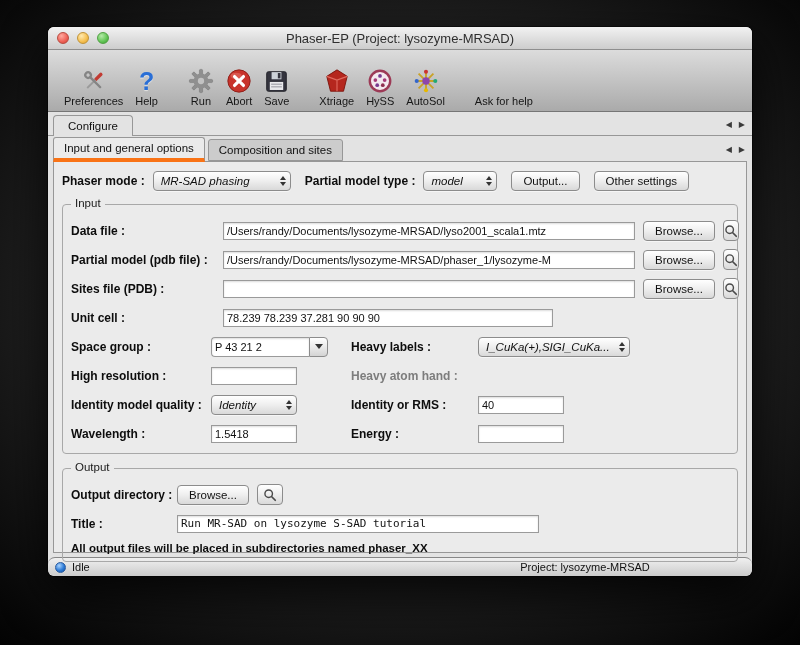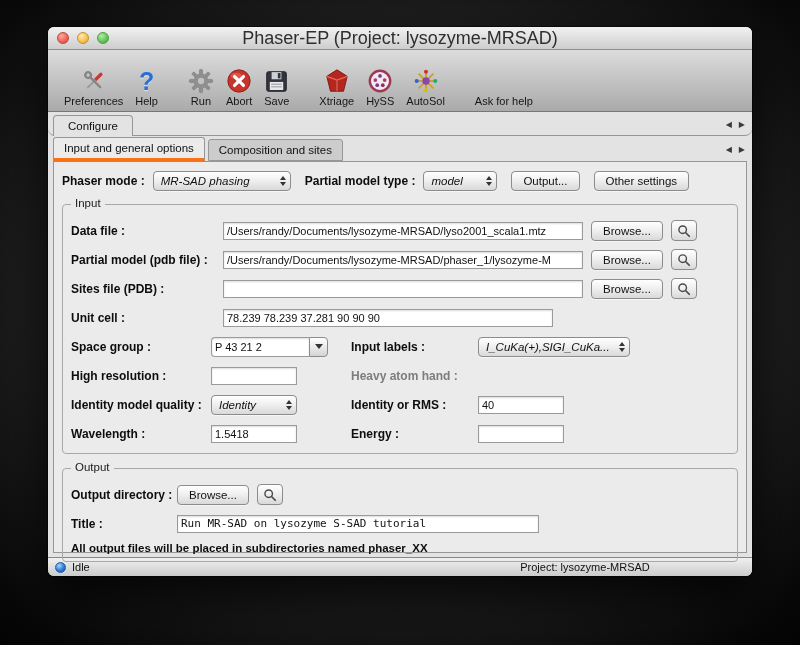--- a/index.html
+++ b/index.html
@@ -9,32 +9,32 @@
     background:#e3e3e3;overflow:hidden;display:flex;flex-direction:column;
     box-shadow:0 18px 45px rgba(0,0,0,.8),0 0 0 1px rgba(0,0,0,.45);}
   
   .titlebar{height:22px;background:linear-gradient(#f2f2f2,#cdcdcd);border-bottom:1px solid #8e8e8e;
     position:relative;display:flex;align-items:center;justify-content:center;flex:0 0 auto;}
   .traffic{position:absolute;left:9px;top:5px;display:flex;gap:8px;}
   .light{width:12px;height:12px;border-radius:50%;box-sizing:border-box;}
   .light.red{background:radial-gradient(circle at 35% 30%,#ffa99f,#ee6156 60%,#ce4237);border:1px solid #b84b40;}
   .light.yellow{background:radial-gradient(circle at 35% 30%,#ffe9b0,#f5bf4f 60%,#d89f34);border:1px solid #c09338;}
   .light.green{background:radial-gradient(circle at 35% 30%,#b5eaa8,#61c454 60%,#3f9b34);border:1px solid #51a144;}
-  .wtitle{font-size:18px;color:#2f2f2f;}
+  .wtitle{font-size:13px;color:#2f2f2f;}
   
   .toolbar{height:54px;background:linear-gradient(#dcdcdc,#aaaaaa);border-bottom:1px solid #767676;
     display:flex;align-items:flex-end;padding:3px 10px 4px;flex:0 0 auto;}
   .tool{display:flex;flex-direction:column;align-items:center;justify-content:flex-end;margin:0 6px;height:46px;}
   .tool.gap{margin-left:24px;}
   .ticon{height:30px;display:flex;align-items:flex-end;justify-content:center;}
   .tlabel{font-size:11px;color:#161616;margin-top:1px;white-space:nowrap;}
   .qmark{font-size:25px;font-weight:bold;color:#2a6fd6;line-height:26px;text-shadow:0 1px 1px rgba(255,255,255,.6);}
   
   .content{flex:1;display:flex;flex-direction:column;background:#e3e3e3;min-height:0;}
-  .cfg-row{height:23px;position:relative;border-bottom:1px solid #979797;flex:0 0 auto;border-radius:7px;}
+  .cfg-row{height:23px;position:relative;border-bottom:1px solid #979797;flex:0 0 auto;}
   .cfg-tab{position:absolute;left:5px;bottom:-1px;height:20px;padding:0 14px;background:#e3e3e3;
     border:1px solid #979797;border-bottom:none;border-radius:4px 4px 0 0;font-size:11.5px;color:#111;
     display:flex;align-items:center;z-index:3;}
   .tab-arrows{position:absolute;right:7px;top:50%;transform:translateY(-50%);display:flex;gap:7px;
     font-size:8px;color:#3a3a3a;}
   .subtab-row{height:25px;position:relative;display:flex;align-items:flex-end;padding-left:5px;flex:0 0 auto;}
   .subtab{height:20px;padding:0 10px;font-size:11.5px;color:#111;display:flex;align-items:center;
     border:1px solid #979797;border-radius:3px 3px 0 0;margin-right:3px;}
   .subtab.active{background:#ebebeb;z-index:2;margin-bottom:-1px;border-bottom:4px solid #f97316;}
   .subtab.inactive{background:#cccccc;}
@@ -67,35 +67,35 @@
   .combo-btn{width:19px;height:20px;border:1px solid #8c8c8c;border-radius:0 4px 4px 0;box-sizing:border-box;
     background:linear-gradient(#ffffff,#ececec 45%,#d4d4d4);display:flex;align-items:center;justify-content:center;}
   .combo-btn .dn{width:0;height:0;border-left:4px solid transparent;border-right:4px solid transparent;border-top:5px solid #333;}
   .mag-btn{width:26px;height:21px;padding:0;border:1px solid #8c8c8c;border-radius:4px;box-sizing:border-box;
     background:linear-gradient(#ffffff,#f0f0f0 45%,#d9d9d9);display:inline-flex;align-items:center;justify-content:center;}
   
   .group{border:1px solid #a8a8a8;border-radius:4px;margin:10px 8px 0;position:relative;padding:11px 0 5px;}
   .gtitle{position:absolute;top:-8px;left:8px;background:#ebebeb;padding:0 4px;font-size:11.5px;color:#1a1a1a;}
   .frow{display:flex;align-items:center;height:29px;padding:0 8px;}
   .frow .flabel{flex:0 0 152px;}
-  .frow .file-in{width:360px;margin-right:8px;flex:0 0 auto;}
+  .frow .file-in{width:412px;margin-right:8px;flex:0 0 auto;}
   .frow .browse{margin-right:8px;}
   .frow2{position:relative;height:29px;}
   .frow2 .l1{position:absolute;left:8px;top:50%;transform:translateY(-50%);}
   .frow2 .c1{position:absolute;left:148px;top:50%;transform:translateY(-50%);}
   .frow2 .l2{position:absolute;left:288px;top:50%;transform:translateY(-50%);}
   .frow2 .c2{position:absolute;left:415px;top:50%;transform:translateY(-50%);}
   .w86{width:86px;}
   .w152{width:152px;}
   .out-note{font-weight:bold;font-size:11.5px;color:#0d0d0d;padding:4px 8px 2px;}
   .frow .out-label{flex:0 0 106px;}
   .frow .out-in{width:362px;margin-right:8px;flex:0 0 auto;}
   
   .statusbar{height:18px;border-top:1px solid #878787;background:linear-gradient(#f0f0f0,#cbcbcb);
-    display:flex;align-items:center;padding:0 7px;font-size:11px;color:#111;flex:0 0 auto;}
+    display:flex;align-items:center;padding:0 7px;font-size:11px;color:#111;flex:0 0 auto;border-radius:7px;}
   .sdot{width:11px;height:11px;border-radius:50%;margin-right:6px;flex:0 0 auto;
     background:radial-gradient(circle at 35% 30%,#aad4ff,#2e7bd6 55%,#0a4ea3);border:1px solid #2a5b9e;box-sizing:border-box;}
   .sspacer{flex:1;}
   .sright{width:320px;text-align:center;}
 </style>
 </head>
 <body>
 
 <div class="window">
 
@@ -305,21 +305,21 @@
         </div>
 
         <div class="frow2">
           <span class="flabel l1">Space group :</span>
           <span class="combo c1">
             <input class="tin" style="width: 98px; border-radius: 4px 0px 0px 4px;" value="P 43 21 2">
             <span class="combo-btn">
                 <i class="dn"></i>
               </span>
           </span>
-          <span class="flabel l2">Input labels :</span>
+          <span class="flabel l2">Heavy labels :</span>
           <div class="popup w152 c2">
             <span class="ptext">I_CuKa(+),SIGI_CuKa...</span>
             <span class="arrs">
                 <i class="up"></i>
                 <i class="dn"></i>
               </span>
           </div>
         </div>
 
         <div class="frow2">

